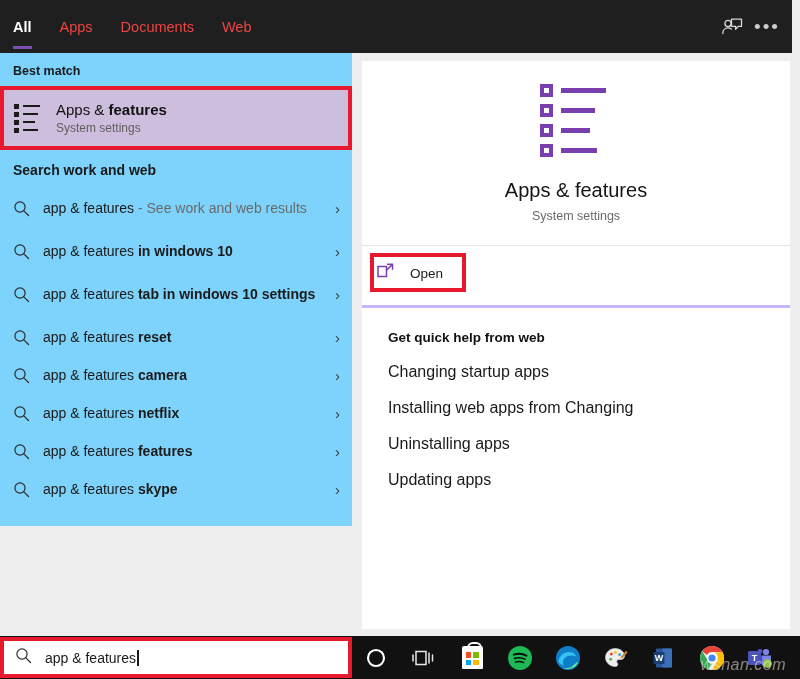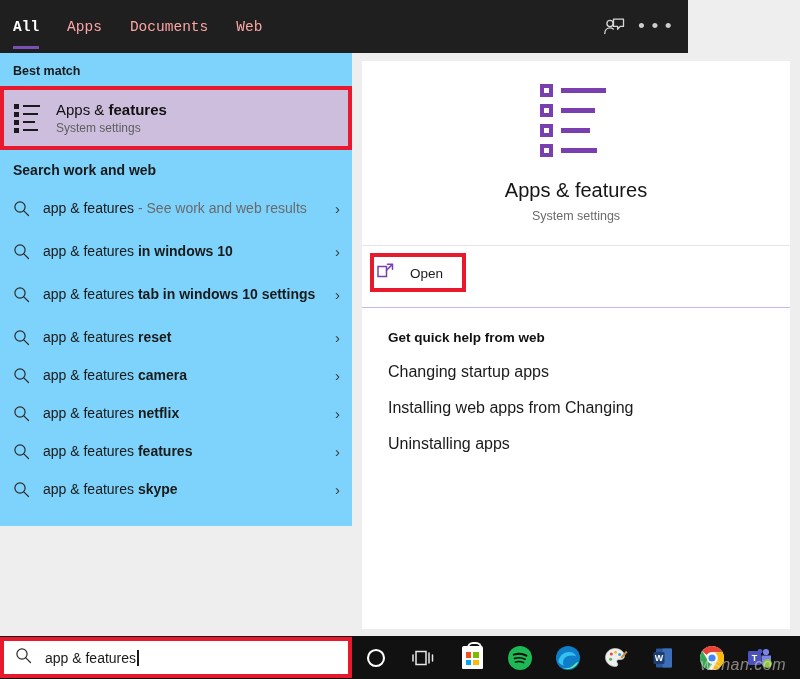--- a/index.html
+++ b/index.html
@@ -6,27 +6,27 @@
   html, body {
     width: 800px; height: 679px;
     font-family: "Liberation Sans", sans-serif;
     overflow: hidden;
     background: #eeeeee;
   }
   #root { position: relative; width: 800px; height: 679px; }
 
   
   .tabbar {
-    position: absolute; left: 0; top: 0; width: 688px; height: 53px;
+    position: absolute; left: 0; top: 0; width: 792px; height: 53px;
     background: #1f1f1f;
-    display: flex; align-items: flex-end; font-family: Liberation Mono, monospace;
+    display: flex; align-items: flex-end;
   }
   .tab {
     position: relative;
-    color: #fca5a5; font-size: 14.5px;
+    color: #ef4444; font-size: 14.5px;
     padding: 0 0 0 0; margin-right: 28px;
     height: 53px; display: flex; align-items: center;
     white-space: nowrap;
   }
   .tab:first-child { margin-left: 13px; }
   .tab.active { color: #ffffff; font-weight: bold; }
   .tab.active::after {
     content: ""; position: absolute; left: 0; bottom: 4px;
     width: 100%; height: 3.5px; background: #7a4fb5;
   }
@@ -103,21 +103,21 @@
   .bg-row:last-child { margin-bottom: 0; }
   .bg-sq {
     width: 13px; height: 13px; background: #7a3faf; margin-right: 8px;
     display: flex; align-items: center; justify-content: center;
   }
   .bg-sq i { width: 5px; height: 5px; background: #ffffff; display: block; }
   .bg-bar { height: 5px; background: #7a3faf; }
   .hero-title { font-size: 20px; color: #151515; }
   .hero-sub { font-size: 12.5px; color: #6a6a6a; margin-top: 7px; }
 
-  .open-sec { position: relative; height: 62px; border-bottom: 1px solid #c4b5fd; }
+  .open-sec { position: relative; height: 62px; border-bottom: 3px solid #c4b5fd; }
   .redbox-open {
     position: absolute; left: 8px; top: 7px; width: 96px; height: 39px;
     border: 4px solid #e8192c; pointer-events: none;
   }
   .open-btn {
     position: absolute; left: 14px; top: 13px;
     display: flex; align-items: center; height: 28px;
   }
   .open-label { font-size: 13.5px; color: #1a1a1a; margin-left: 14px; }
 
@@ -359,20 +359,21 @@
         <span class="open-label">Open</span>
       </div>
       <div class="redbox-open"></div>
     </div>
 
     <div class="help-sec">
       <div class="help-title">Get quick help from web</div>
       <div class="help-link">Changing startup apps</div>
       <div class="help-link">Installing web apps from Changing</div>
       <div class="help-link">Uninstalling apps</div>
+      <div class="help-link">Updating apps</div>
     </div>
   </div>
 
   <div class="taskbar">
 
     <div class="searchbox-wrap">
       <div class="searchbox">
         <span>
           <svg width="17" height="17" viewBox="0 0 17 17">
             <circle cx="7" cy="7" r="5.1" fill="none" stroke="#2b2b2b" stroke-width="1.2"></circle>

